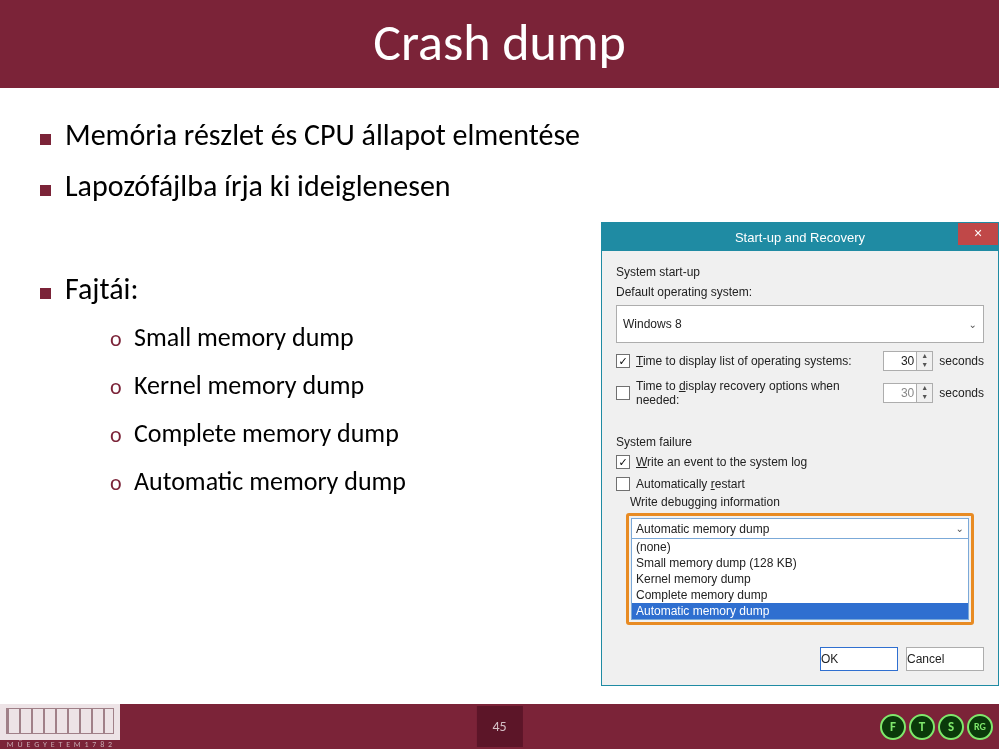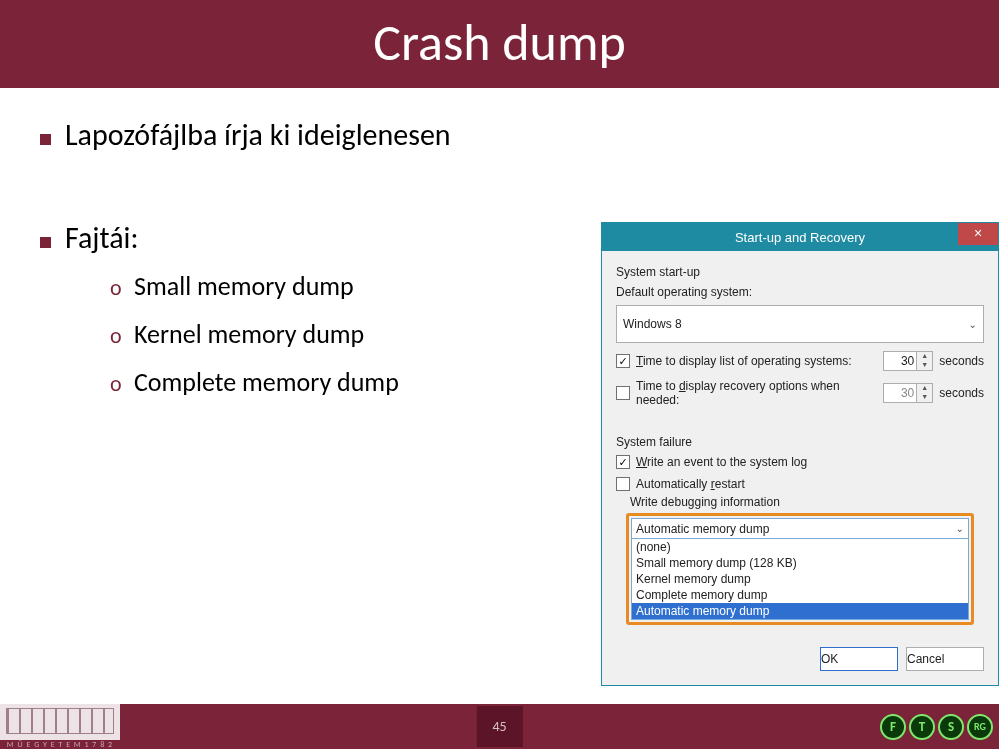--- a/index.html
+++ b/index.html
@@ -273,31 +273,36 @@
   .pill.last { font-size: 10px; }
 </style>
 </head>
 <body>
 
 <div class="title-bar">Crash dump</div>
 
 <div class="content">
   <div class="bullet-line">
     <div class="sq"></div>
+    <span>Memória részlet és CPU állapot elmentése</span>
+  </div>
+  <div class="bullet-line">
+    <div class="sq"></div>
     <span>Lapozófájlba írja ki ideiglenesen</span>
   </div>
   <div class="spacer"></div>
   <div class="bullet-line">
     <div class="sq"></div>
     <span>Fajtái:</span>
   </div>
   <div class="sub-list">
     <div class="sub-line"><span class="circ">o</span><span>Small memory dump</span></div>
     <div class="sub-line"><span class="circ">o</span><span>Kernel memory dump</span></div>
     <div class="sub-line"><span class="circ">o</span><span>Complete memory dump</span></div>
+    <div class="sub-line"><span class="circ">o</span><span>Automatic memory dump</span></div>
   </div>
 </div>
 
 <div class="dialog">
   <div class="dlg-titlebar">
     <span class="ttl">Start-up and Recovery</span>
     <div class="dlg-close">
       <span>×</span>
     </div>
   </div>

